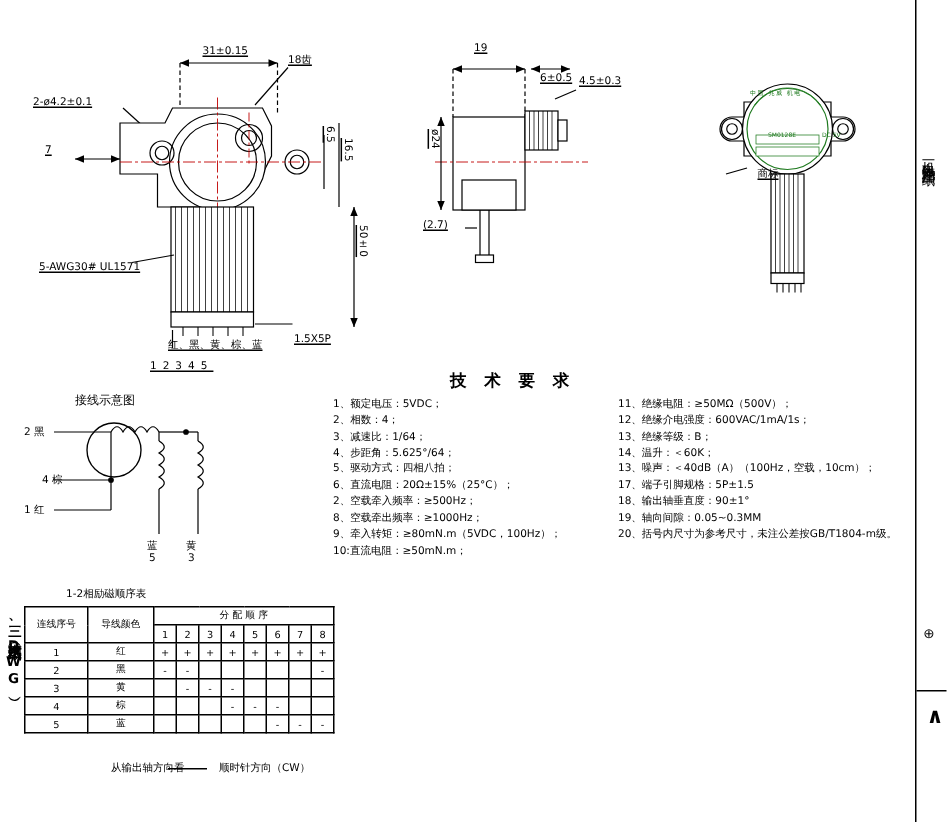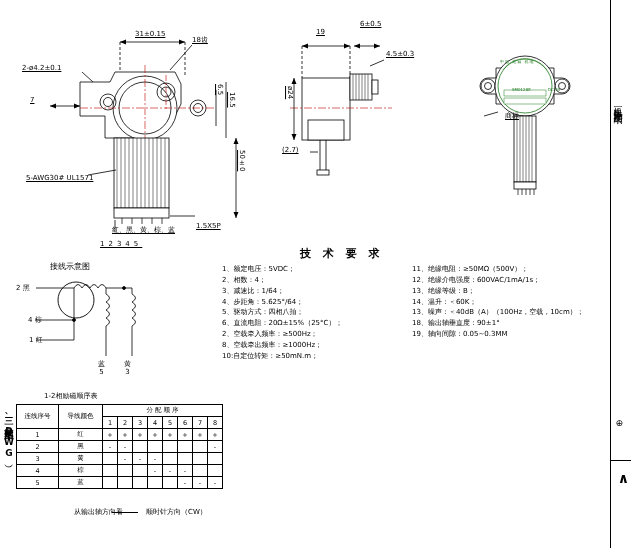--- a/index.html
+++ b/index.html
@@ -174,21 +174,21 @@
       <rect x="37" y="150" width="12" height="5" fill="#fff"></rect>
 
       <line x1="30" y1="132" x2="38" y2="132"></line>
 
       <line x1="14" y1="58" x2="14" y2="120"></line>
       <path d="M14 58 l-2.5 6 h5 z" fill="#000" stroke="none"></path>
       <path d="M14 120 l-2.5 -6 h5 z" fill="#000" stroke="none"></path>
     </g>
   </svg>
   <div class="abs txt dim" style="left:316px; top:28px;">19</div>
-  <div class="abs txt dim" style="left:360px; top:20px;">6±0.5</div>
+  <div class="abs txt dim" style="left:360px; top:48px;">6±0.5</div>
   <div class="abs txt dim" style="left:386px; top:50px;">4.5±0.3</div>
   <div class="abs txt dim" style="left:286px; top:86px; writing-mode:vertical-rl;">ø24</div>
   <div class="abs txt dim" style="left:282px; top:146px;">(2.7)</div>
 
   <svg class="abs" style="left:470px; top:50px;" width="130" height="180">
     <g stroke="#000" fill="none" stroke-width="0.8">
 
       <path d="M26 18 h58 v10 h8 a8 8 0 0 1 0 16 h-8 v10 h-58 v-10 h-8 a8 8 0 0 1 0 -16 h8 z" fill="#fff"></path>
       <circle cx="18" cy="36" r="7"></circle>
         <circle cx="18" cy="36" r="3.5"></circle>
@@ -256,47 +256,50 @@
       <line x1="92" y1="70" x2="92" y2="78"></line>
       <line x1="118" y1="70" x2="118" y2="78"></line>
 
       <circle cx="60" cy="42" r="1.5" fill="#000"></circle>
       <circle cx="110" cy="10" r="1.5" fill="#000"></circle>
     </g>
   </svg>
 
   <div class="abs txt" style="left:16px; top:284px;"><span>2</span> <span>黑</span></div>
   <div class="abs txt" style="left:16px; top:316px;margin-left:12px;"><span>4</span> <span>棕</span></div>
-  <div class="abs txt" style="left:16px; top:336px;margin-left:13px;"><span>1</span> <span>红</span></div>
+  <div class="abs txt" style="left:16px; top:336px;"><span>1</span> <span>红</span></div>
   <div class="abs txt" style="left:98px; top:360px; text-align:center;"><span>蓝</span><br><span>5</span></div>
   <div class="abs txt" style="left:124px; top:360px; text-align:center;"><span>黄</span><br><span>3</span></div>
   <div class="abs txt" style="left:44px; top:392px;">1-2相励磁顺序表</div>
 
   <div class="abs ttl" style="left:300px; top:246px;text-align:center;">技 术 要 求</div>
 
   <div class="abs reqs" style="left:222px; top:264px; width:180px;">
     <div>1、额定电压：5VDC；</div>
     <div>2、相数：4；</div>
     <div>3、减速比：1/64；</div>
     <div>4、步距角：5.625°/64；</div>
     <div>5、驱动方式：四相八拍；</div>
     <div>6、直流电阻：20Ω±15%（25°C）；</div>
     <div>2、空载牵入频率：≥500Hz；</div>
     <div>8、空载牵出频率：≥1000Hz；</div>
-    <div>10:自定位转矩：≥50mN.m；</div>
+    <div>9、牵入转矩：≥80mN.m（5VDC，100Hz）；</div>
+    <div>10:直流电阻：≥50mN.m；</div>
   </div>
 
   <div class="abs reqs" style="left:412px; top:264px; width:210px;">
     <div>11、绝缘电阻：≥50MΩ（500V）；</div>
     <div>12、绝缘介电强度：600VAC/1mA/1s；</div>
     <div>13、绝缘等级：B；</div>
     <div>14、温升：＜60K；</div>
     <div>13、噪声：＜40dB（A）（100Hz，空载，10cm）；</div>
+    <div>17、端子引脚规格：5P±1.5</div>
     <div>18、输出轴垂直度：90±1°</div>
     <div>19、轴向间隙：0.05~0.3MM</div>
+    <div>20、括号内尺寸为参考尺寸，未注公差按GB/T1804-m级。</div>
   </div>
 
   <div class="abs" style="left:16px; top:404px;">
     <table class="pintab">
       <tbody>
           <tr>
         <td rowspan="2" style="width:42px;">连线序号</td>
         <td rowspan="2" style="width:44px;">导线颜色</td>
         <td colspan="8">分 配 顺 序</td>
       </tr>

